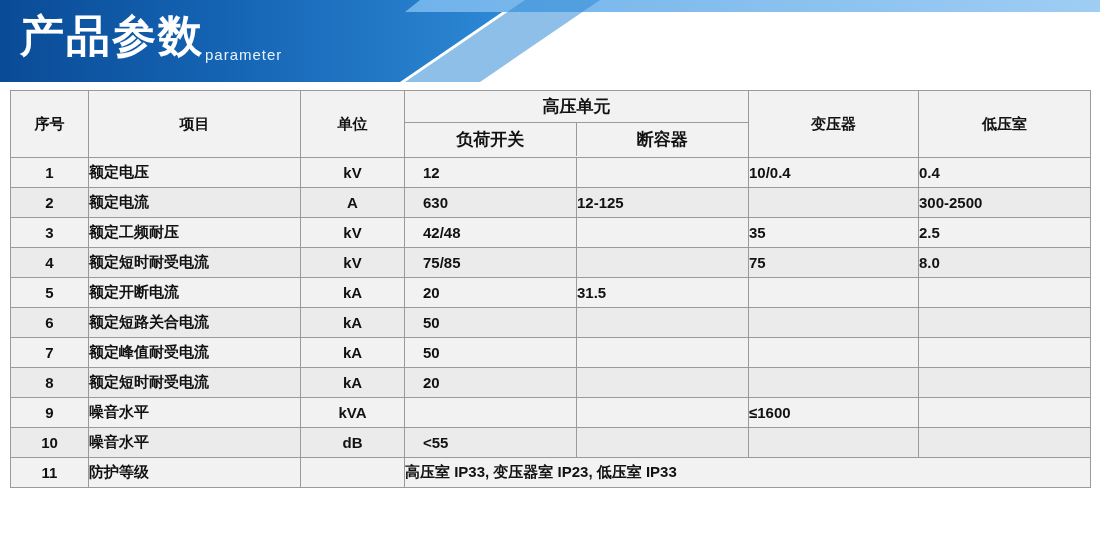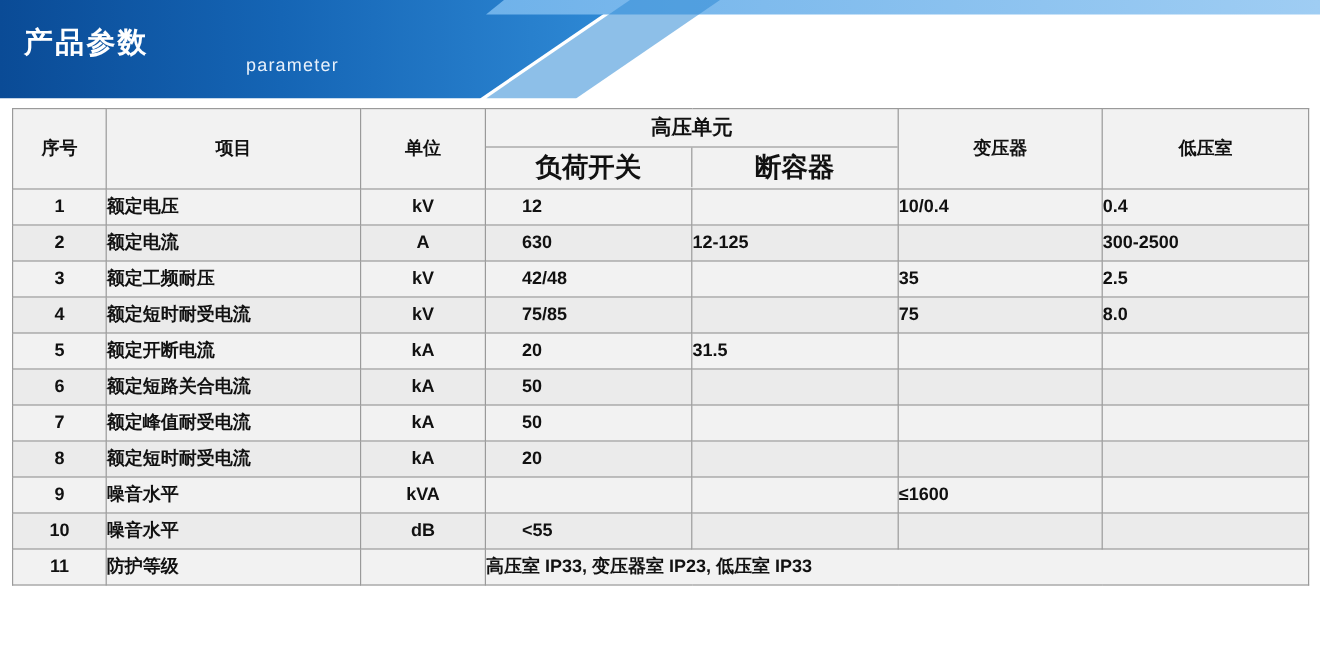--- a/index.html
+++ b/index.html
@@ -26,21 +26,21 @@
     overflow: hidden;
   }
   .banner-bg {
     position: absolute;
     left: 0; top: 0;
     width: 1100px; height: 82px;
   }
   .banner-title {
     position: absolute;
     left: 20px; top: 14px;
-    font-size: 24px;
+    font-size: 44px;
     font-weight: bold;
     color: #ffffff;
     letter-spacing: 2px;
     line-height: 44px;
     z-index: 3;
   }
   .banner-sub {
     position: absolute;
     left: 205px; top: 46px;
     font-size: 15px;
@@ -99,21 +99,21 @@
     line-height: 32px;
     border-bottom: 1px solid #9a9a9a;
   }
   .hv-subs {
     display: flex;
     height: 33px;
   }
   .hv-subs > div {
     flex: 1 1 50%;
     text-align: center;
-    font-size: 22px;
+    font-size: 17px;
     font-weight: bold;
     line-height: 33px;
   }
   .hv-subs > div:first-child {
     border-right: 1px solid #9a9a9a;
   }
 
   td.cell {
     height: 30px;
     background: #f2f2f2;
@@ -136,21 +136,21 @@
     font-size: 15px;
     font-weight: bold;
   }
   td.c-val {
     text-align: left;
     font-size: 15px;
     font-weight: bold;
   }
   td.c-val.left {
     text-align: left;
-    padding-left: 30px;
+    padding-left: 18px;
   }
   td.c-span-left {
     text-align: left;
     padding-left: 18px;
     font-size: 15px;
     font-weight: bold;
   }
 </style>
 </head>
 <body>

